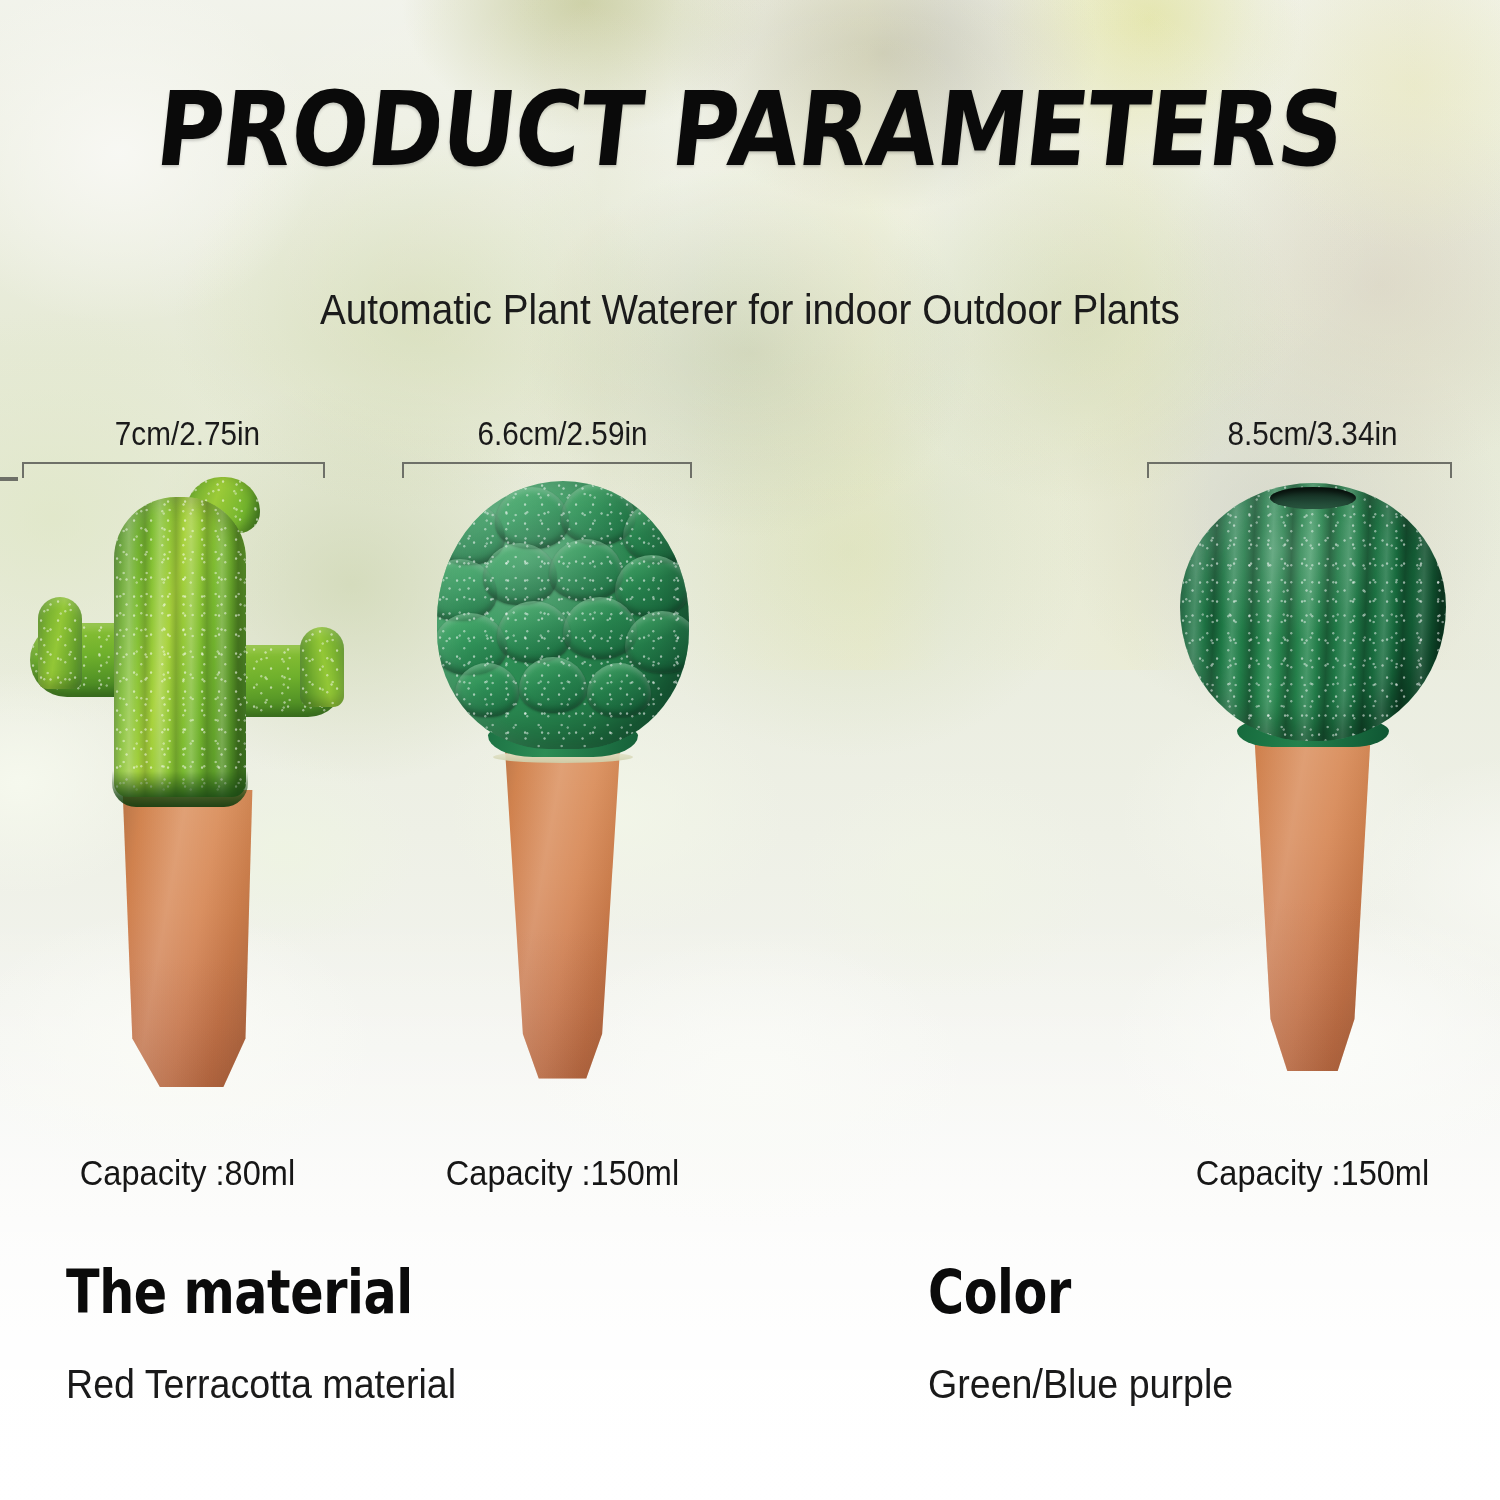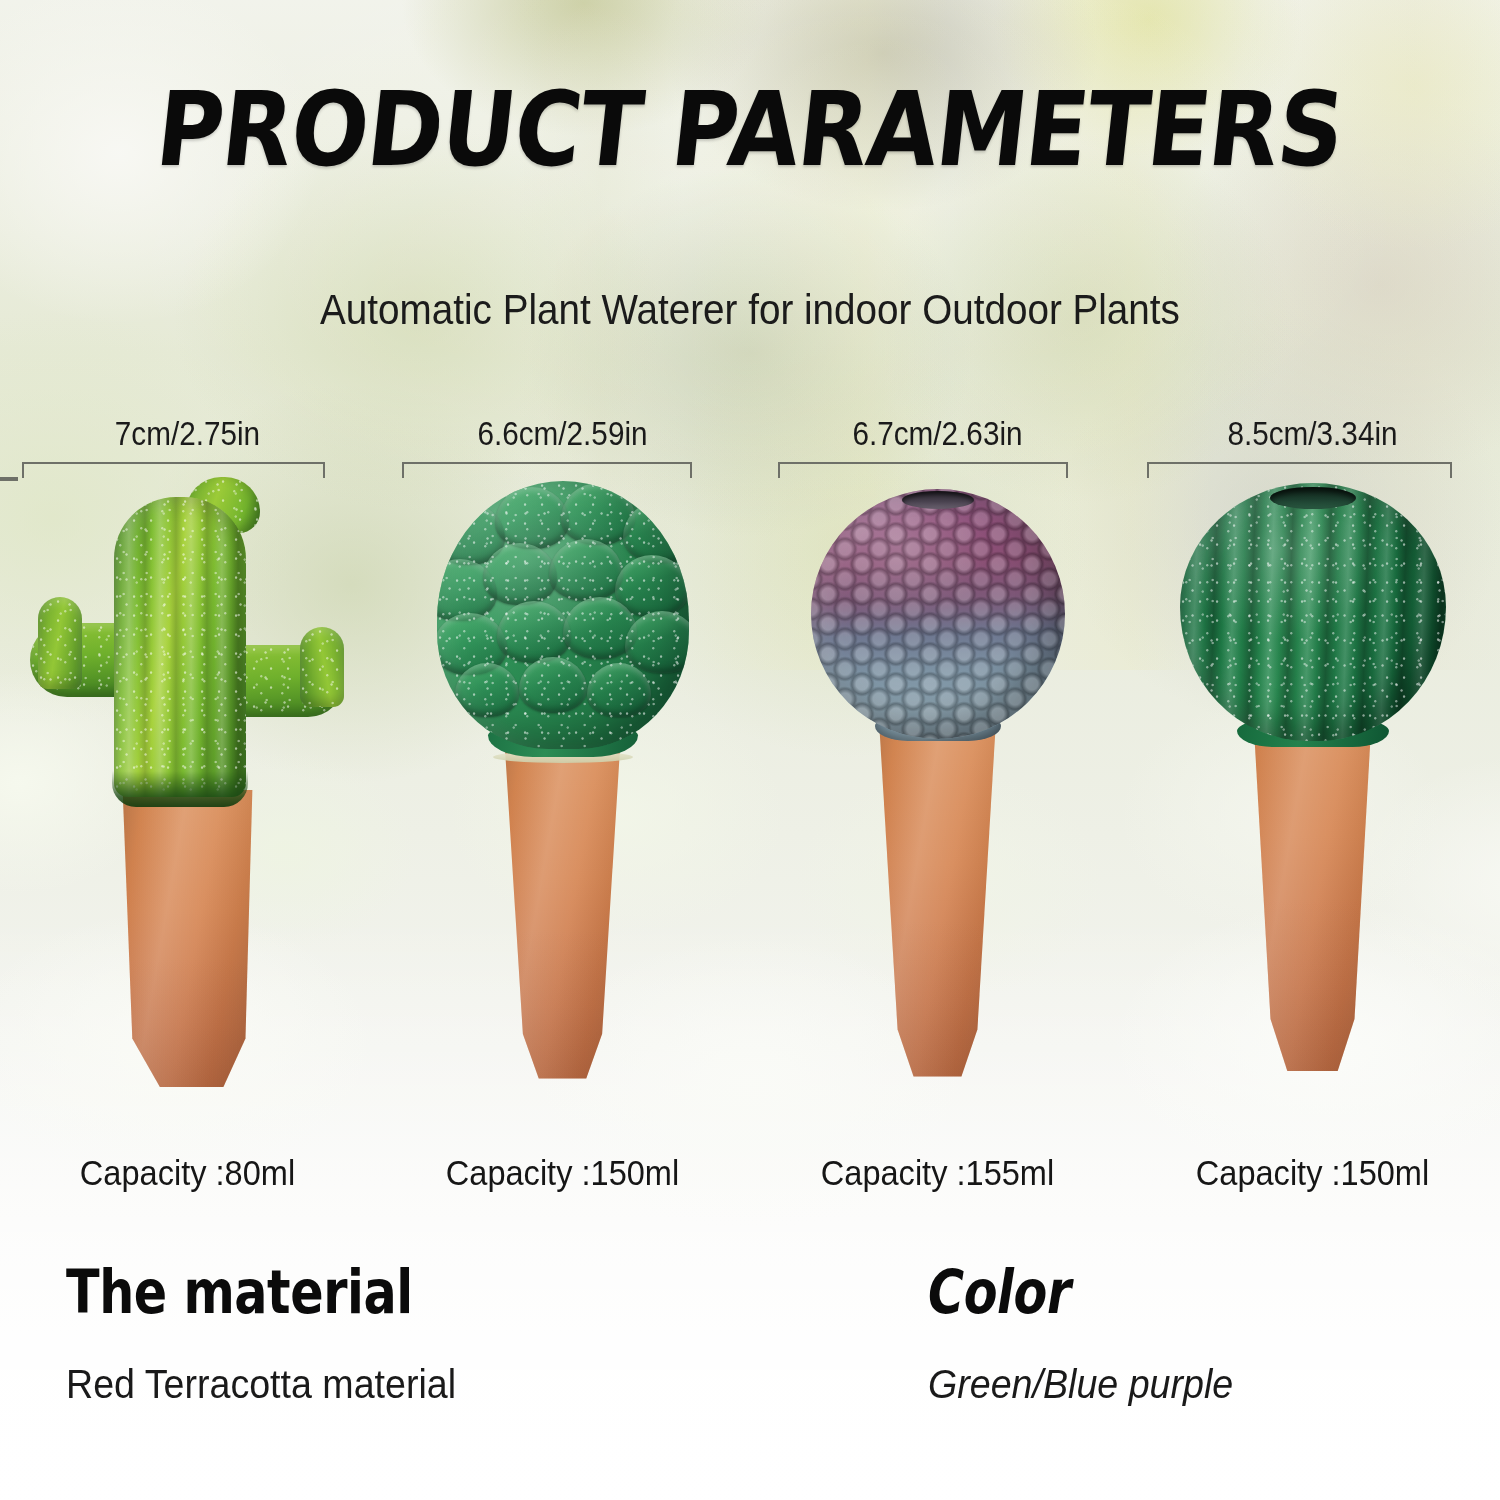--- a/index.html
+++ b/index.html
@@ -430,21 +430,21 @@
     position: absolute;
     left: 50%; transform: translateX(-50%);
     top: 240px; width: 152px; height: 32px;
     border-radius: 46% 46% 24% 24% / 50% 50% 50% 50%;
     background: linear-gradient(100deg, #15693c 0%, #24824d 42%, #0e5532 100%);
   }
 
   
   .info-block { position: absolute; }
   #info-material { left: 66px;  top: 1262px; }
-  #info-color    { left: 928px; top: 1262px; font-style: italic; }
+  #info-color    { left: 928px; top: 1262px; }
 
   .info-heading {
     font-family: "DejaVu Sans", sans-serif;
     font-weight: 700;
     font-size: 60px;
     line-height: 1;
     color: #0b0b0b;
     transform: scaleX(0.82);
     transform-origin: left center;
     white-space: nowrap;
@@ -541,39 +541,20 @@
               <span class="scale" style="left:150px; top:182px; width:64px; height:54px;"></span>
               <span class="speckle"></span>
             </div>
           </div>
         </div>
       </div>
 
       <div class="capacity">Capacity :150ml</div>
     </div>
 
-    <div class="product p2">
-      <div class="width-label">6.7cm/2.63in</div>
-      <div class="width-bracket"></div>
-
-      <div class="figure">
-        <div class="fig-inner">
-          <div class="spike"></div>
-          <div class="sp-neck"></div>
-          <div class="sphere">
-            <div class="sp-body">
-              <span class="sp-honey"></span>
-            </div>
-            <div class="sp-hole"></div>
-          </div>
-        </div>
-      </div>
-
-      <div class="capacity">Capacity :155ml</div>
-    </div>
 
     <div class="product p3">
       <div class="width-label">8.5cm/3.34in</div>
       <div class="width-bracket"></div>
 
       <div class="figure">
         <div class="fig-inner">
           <div class="spike"></div>
           <div class="br-neck"></div>
           <div class="barrel">

